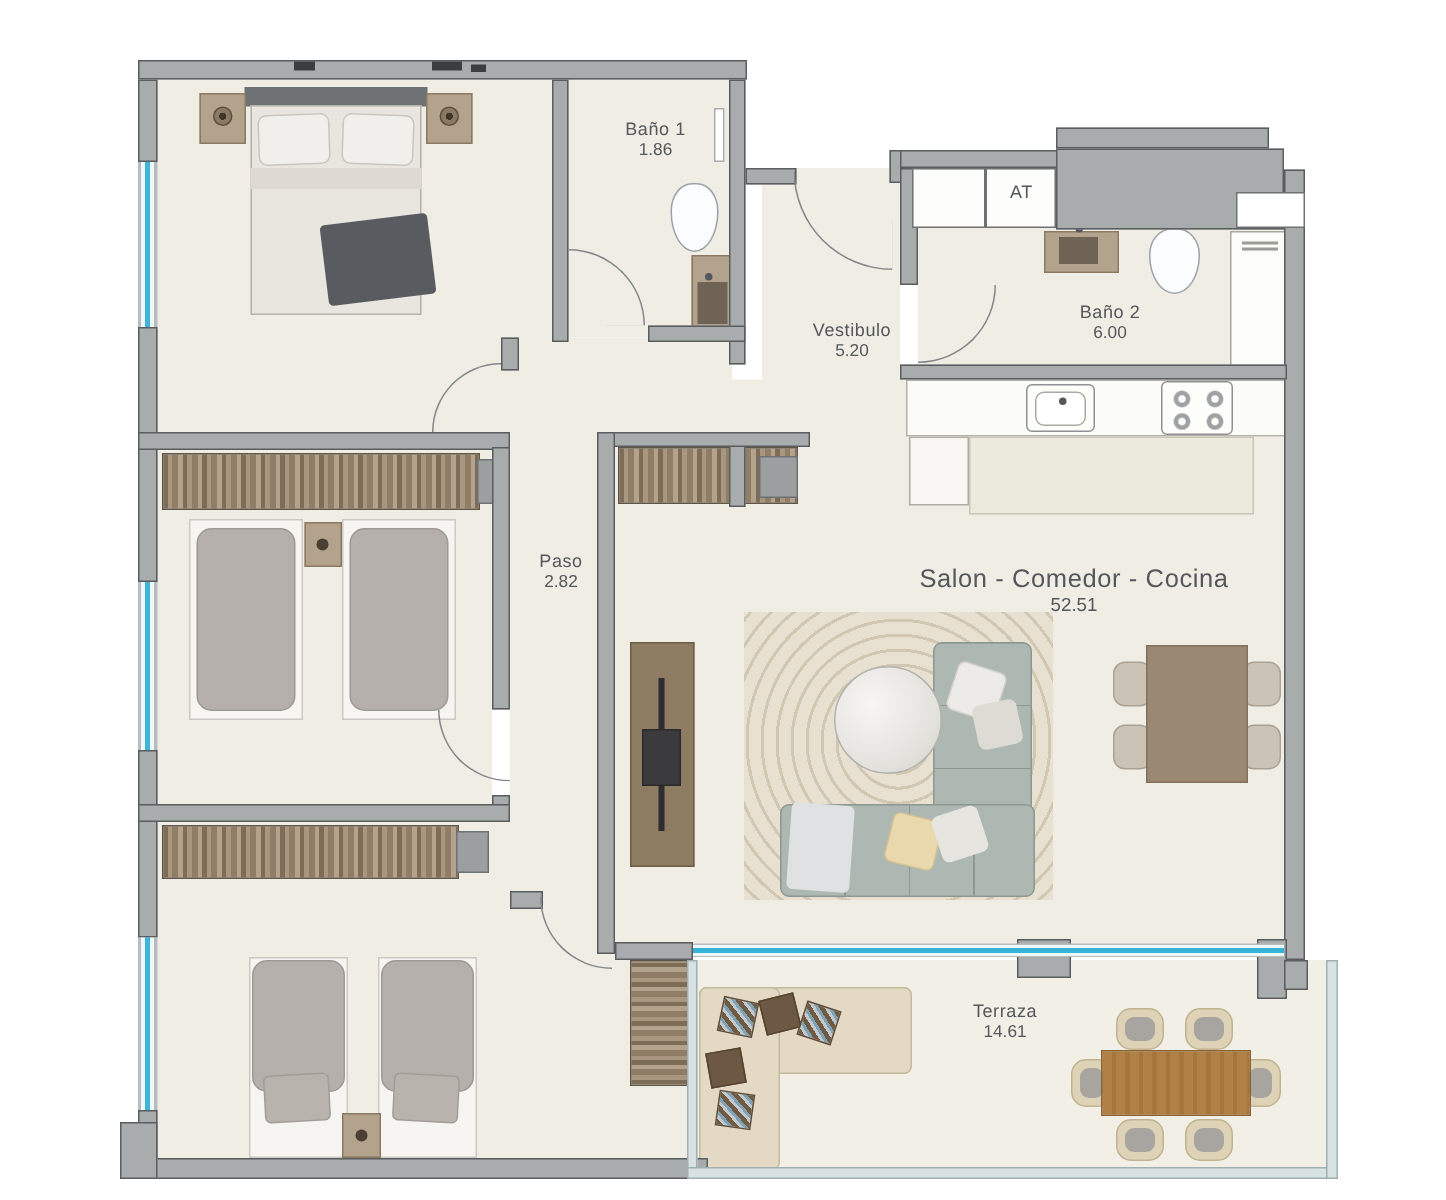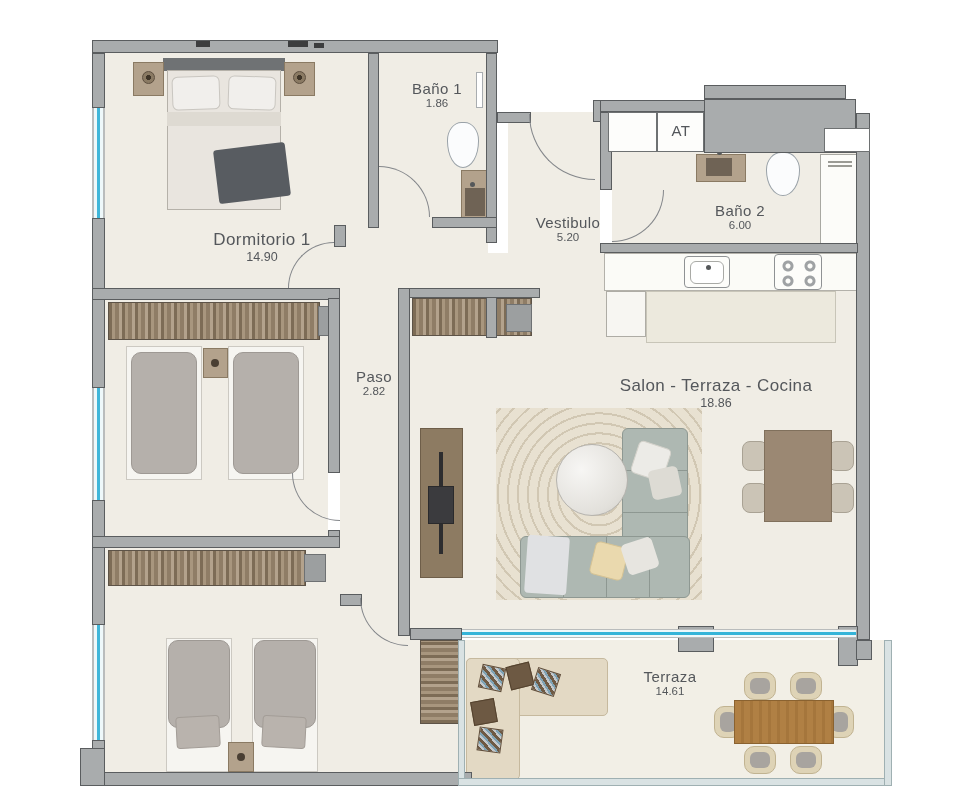--- a/index.html
+++ b/index.html
@@ -18,21 +18,21 @@
   .wardrobe{background:repeating-linear-gradient(90deg,#7d6c56 0 3px,#a8967e 3px 6px,#8f7d66 6px 10px,#b3a28c 10px 13px);border:1.5px solid #5d5347;}
   .wardrobe-h{background:repeating-linear-gradient(0deg,#7d6c56 0 3px,#a8967e 3px 6px,#8f7d66 6px 10px,#b3a28c 10px 13px);border:1.5px solid #5d5347;}
   .arc{border:1.6px solid #83868a;background:transparent;}
   .arc-bl{border-radius:0 0 0 100%;border-top:none!important;border-right:none!important;}
   .arc-tr{border-radius:0 100% 0 0;border-bottom:none!important;border-left:none!important;}
   .arc-br{border-radius:0 0 100% 0;border-top:none!important;border-left:none!important;}
   .arc-tl{border-radius:100% 0 0 0;border-bottom:none!important;border-right:none!important;}
   .label{transform:translateX(-50%);text-align:center;color:#54575b;line-height:1.15;white-space:nowrap;}
   .label .nm{display:block;font-size:17px;letter-spacing:.4px;}
   .label .ar{display:block;font-size:12.5px;}
-  .label.sm .nm{font-size:15px;}
+  .label.sm .nm{font-size:12px;}
   .label.sm .ar{font-size:11.5px;}
   .watermark{transform:translateX(-50%);font-family:"Liberation Serif",serif;font-weight:bold;
              font-size:36px;color:rgba(158,152,144,.55);letter-spacing:1px;white-space:nowrap;}
   
   .brown{background:#b3a28c;border:1px solid #8a7a63;}
   .lamp{width:13px;height:13px;border-radius:50%;background:radial-gradient(circle,#3e3427 30%,#8a7a63 32%);border:1px solid #5d4f3f;}
   .knob{width:8px;height:8px;border-radius:50%;background:#4a3f33;}
   .pillow{background:#f1efec;border:1px solid #c9c6c0;border-radius:6px;}
   .bedbase{background:#f6f5f1;border:1px solid #ccc9c2;}
   .blanket{background:#b5b0ab;border:1px solid #9e9994;border-radius:10px;}
@@ -214,46 +214,42 @@
   <div class="arc arc-tr" style="left:379px;top:166px;width:51px;height:51px"></div>
   <div class="arc arc-br" style="left:612px;top:190px;width:52px;height:52px"></div>
   <div class="arc arc-tl" style="left:288px;top:242px;width:46px;height:46px"></div>
   <div class="arc arc-bl" style="left:292px;top:473px;width:48px;height:48px"></div>
   <div class="arc arc-bl" style="left:360px;top:598px;width:48px;height:48px"></div>
 
   <div class="whitebox" style="left:608px;top:112px;width:96px;height:40px"></div>
   <div style="left:656px;top:112px;width:2px;height:40px;background:#6e7172"></div>
   <div class="whitebox" style="left:824px;top:128px;width:46px;height:24px;background:#ffffff"></div>
 
-  <div class="label" style="left:262px;top:230px">
-    <span class="nm">Dormitorio 1</span>
-    <span class="ar">14.90</span>
-  </div>
   <div class="label sm" style="left:437px;top:80px">
     <span class="nm">Baño 1</span>
     <span class="ar">1.86</span>
   </div>
   <div class="label sm" style="left:568px;top:214px">
     <span class="nm">Vestibulo</span>
     <span class="ar">5.20</span>
   </div>
   <div class="label sm" style="left:681px;top:122px">
     <span class="nm">AT</span>
   </div>
   <div class="label sm" style="left:740px;top:202px">
     <span class="nm">Baño 2</span>
     <span class="ar">6.00</span>
   </div>
   <div class="label sm" style="left:374px;top:368px">
     <span class="nm">Paso</span>
     <span class="ar">2.82</span>
   </div>
   <div class="label" style="left:716px;top:376px">
-    <span class="nm">Salon - Terraza - Cocina</span>
-    <span class="ar">18.86</span>
+    <span class="nm">Salon - Comedor - Cocina</span>
+    <span class="ar">52.51</span>
   </div>
   <div class="label sm" style="left:670px;top:668px">
     <span class="nm">Terraza</span>
     <span class="ar">14.61</span>
   </div>
 
 
 </div>
 
 </body></html>

